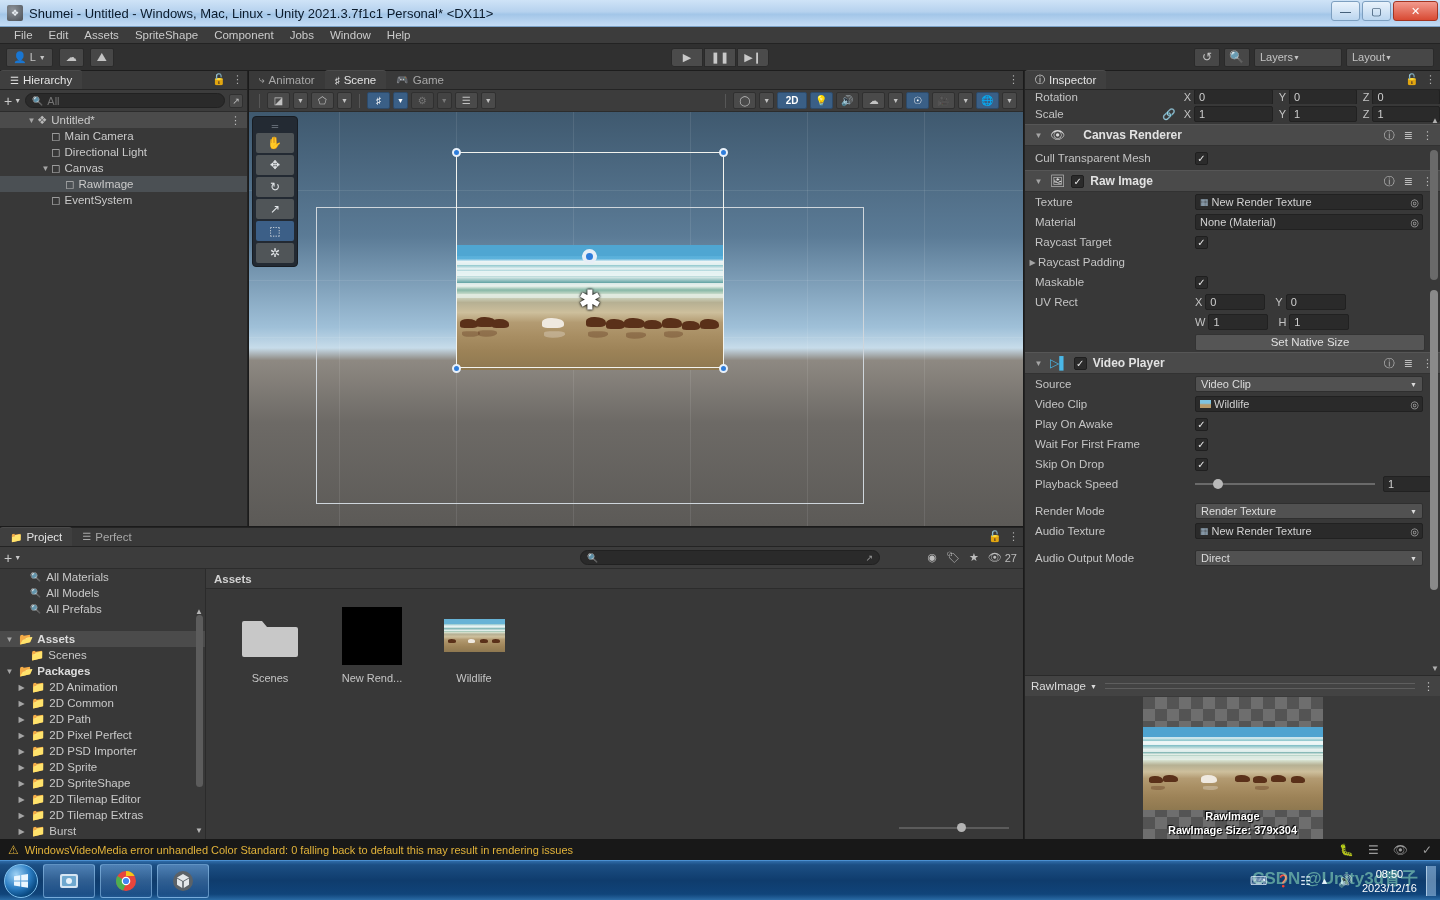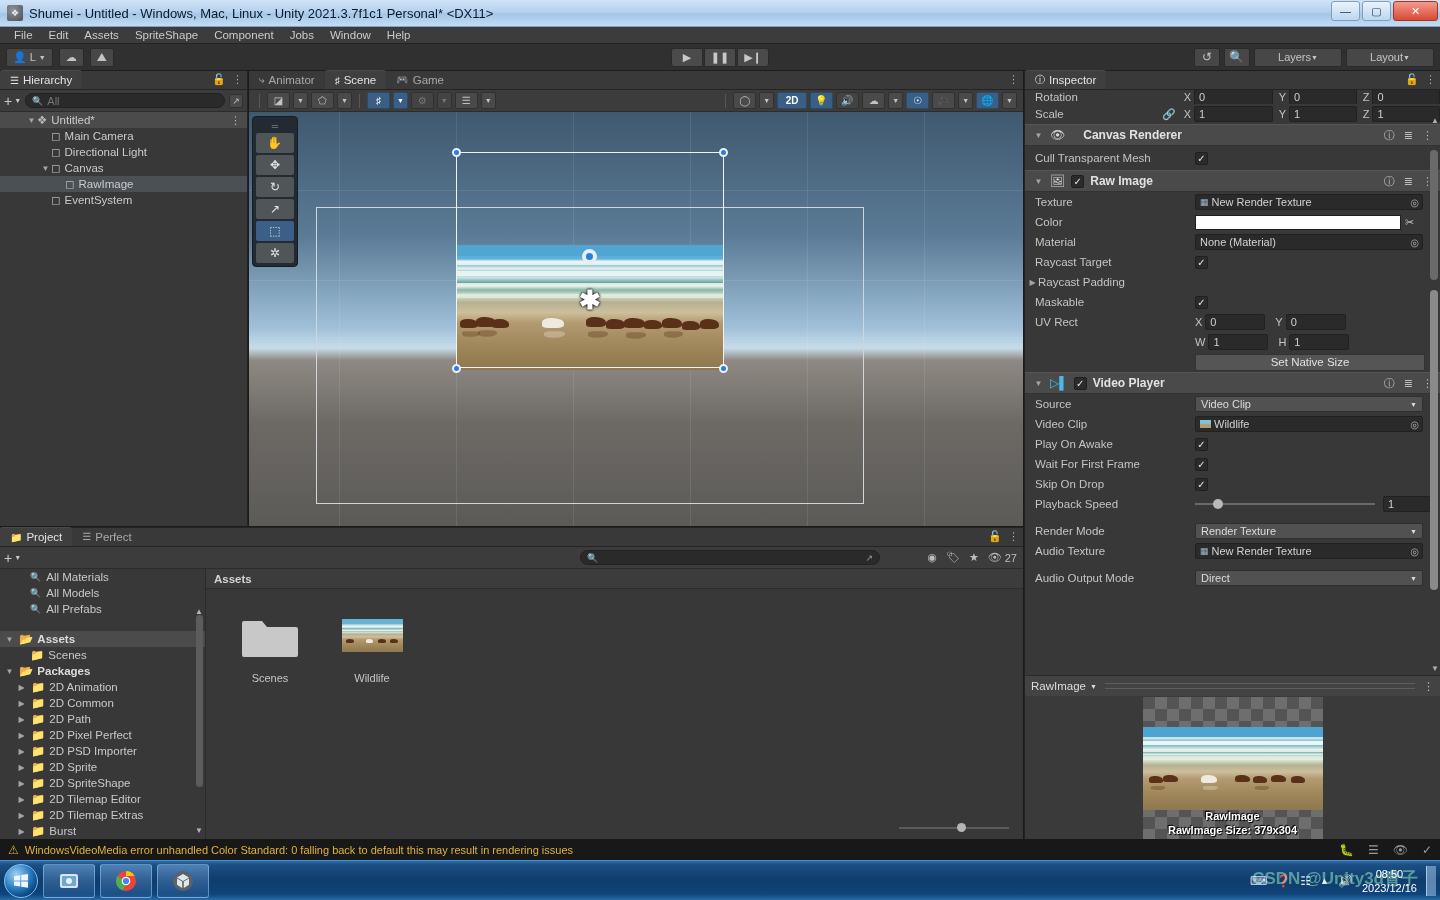--- a/index.html
+++ b/index.html
@@ -58,21 +58,21 @@
   .play-btn {
     width:32px;height:19px;background:#4b4b4b;border:1px solid #2a2a2a;
     display:flex;align-items:center;justify-content:center;color:#c9c9c9;font-size:11px;
   }
   .play-btn:first-child { border-radius:3px 0 0 3px; }
   .play-btn:last-child { border-radius:0 3px 3px 0; }
   .tb-right { position:absolute; right:6px; display:flex; align-items:center; gap:4px; }
   .tb-sq { width:26px;height:19px;background:#474747;border:1px solid #2a2a2a;border-radius:2px;
            display:flex;align-items:center;justify-content:center;color:#c4c4c4;font-size:12px; }
   .tb-drop { height:19px;min-width:72px;background:#474747;border:1px solid #2a2a2a;border-radius:2px;
-             display:flex;align-items:center;justify-content:center;color:#c4c4c4;font-size:11px;padding:0 5px; }
+             display:flex;align-items:center;justify-content:flex-start;color:#c4c4c4;font-size:11px;padding:0 5px; }
 
   
   .panel-tabbar {
     height:19px; background:#393939; display:flex; align-items:flex-end;
     border-bottom:1px solid #242424; position:relative;
   }
   .ptab {
     height:19px; display:flex; align-items:center; gap:4px; padding:0 10px;
     font-size:11.5px; color:#a8a8a8; background:transparent;
   }
@@ -633,20 +633,26 @@
           <div class="pj-item">
             <div class="pj-thumb">
               <svg width="56" height="46" viewBox="0 0 56 46">
                 <path d="M2 8 h18 l5 6 h29 a2 2 0 0 1 2 2 v26 a2 2 0 0 1 -2 2 h-52 a2 2 0 0 1 -2 -2 v-32 a2 2 0 0 1 2 -2 z" fill="#c8c8c8"></path>
               </svg>
             </div>
             <div class="pj-caption">Scenes</div>
           </div>
           <div class="pj-item">
             <div class="pj-thumb">
+              <div style="width:60px;height:58px;background:#000;"></div>
+            </div>
+            <div class="pj-caption">New Rend...</div>
+          </div>
+          <div class="pj-item">
+            <div class="pj-thumb">
               <div class="photo" style="width:62px;height:33px;">
                 <div style="position:absolute;left:0;top:0;width:100%;height:14%;background:#67b3d6"></div>
                 <div style="position:absolute;left:0;top:20%;width:100%;height:5%;background:#f0f7f7;opacity:.9"></div>
                 <div style="position:absolute;left:0;top:32%;width:100%;height:5%;background:#eaf3f1;opacity:.85"></div>
                 <div class="horse" style="left:4px;top:20px;width:8px;height:4px;"></div>
                 <div class="horse white" style="left:24px;top:20px;width:7px;height:4px;"></div>
                 <div class="horse" style="left:36px;top:20px;width:8px;height:4px;"></div>
                 <div class="horse" style="left:48px;top:20px;width:8px;height:4px;"></div>
               </div>
             </div>
@@ -724,25 +730,20 @@
       </div>
       <div class="row">
         <span class="lbl">Texture</span>
         <span class="objfield" style="width:228px">
           <span style="display:flex;align-items:center;gap:3px;">
             <span style="font-size:9px;color:#9fb6c9">▦</span>
             <span>New Render Texture</span>
           </span>
           <span style="color:#b0b0b0;font-size:10px">◎</span>
         </span>
-      </div>
-      <div class="row">
-        <span class="lbl">Color</span>
-        <span style="width:206px;height:15px;background:#ffffff;border:1px solid #1f1f1f;"></span>
-        <span style="margin-left:4px;color:#c0c0c0;font-size:11px">✂</span>
       </div>
       <div class="row">
         <span class="lbl">Material</span>
         <span class="objfield" style="width:228px">
           <span>None (Material)</span>
           <span style="color:#b0b0b0;font-size:10px">◎</span>
         </span>
       </div>
       <div class="row">
         <span class="lbl">Raycast Target</span>

